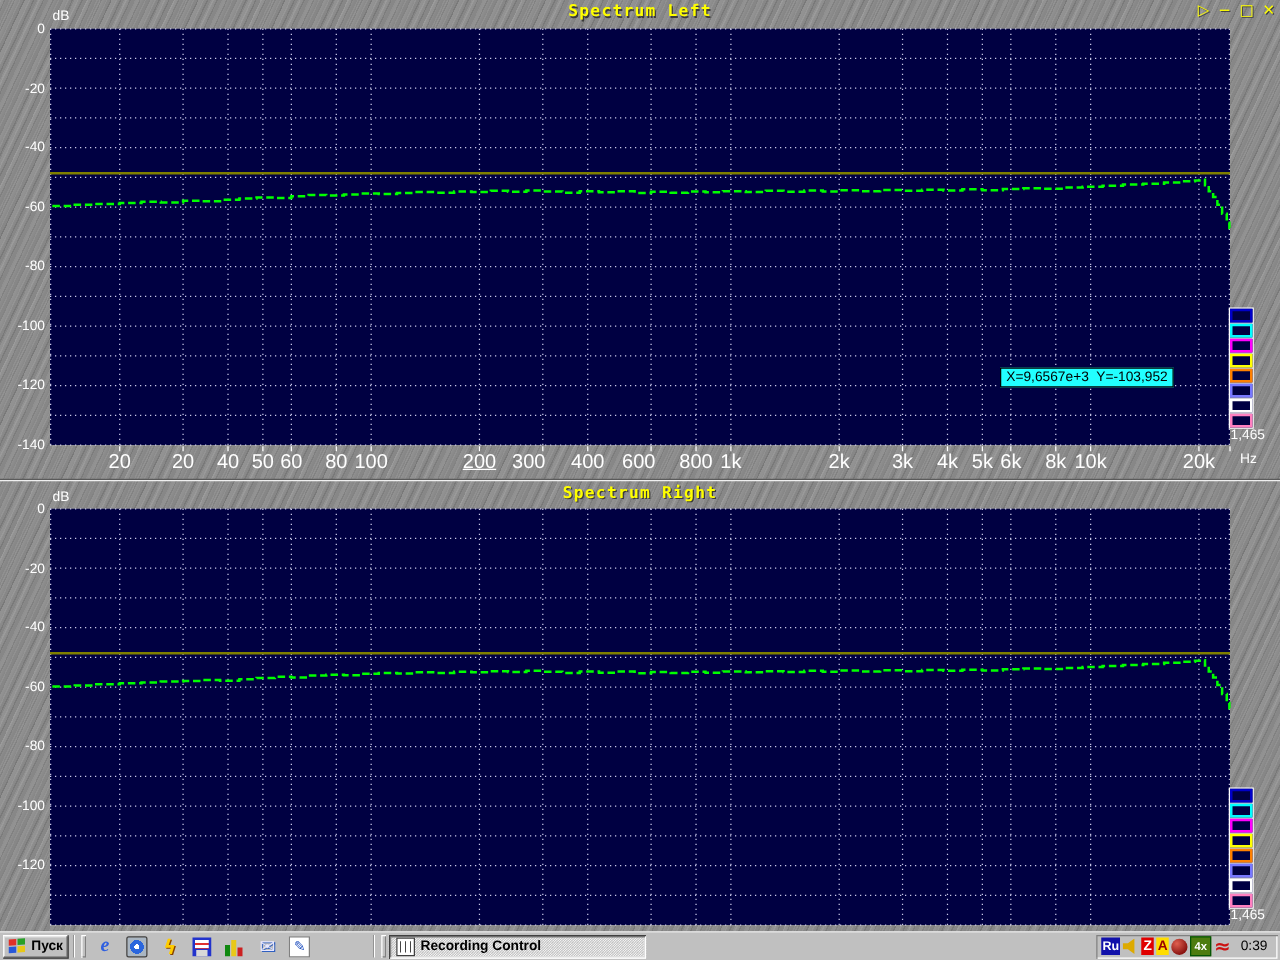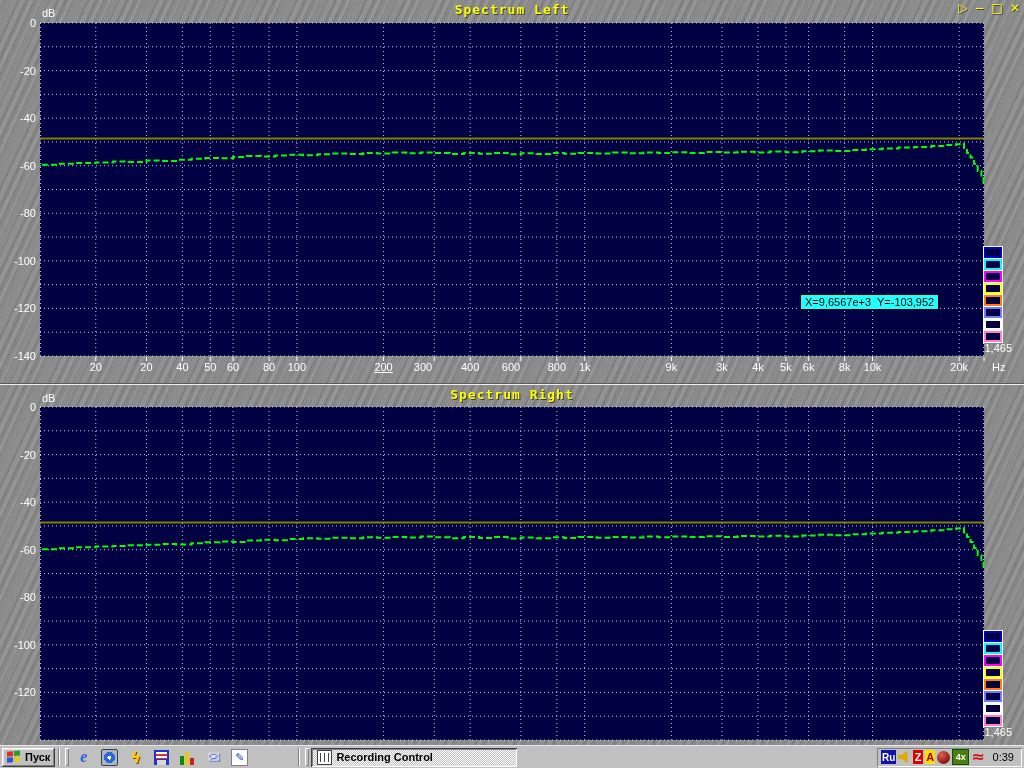--- a/index.html
+++ b/index.html
@@ -27,21 +27,21 @@
   .win-controls span{
     color:#ffff00;font-size:12px;line-height:14px;cursor:default;
     text-shadow:1px 1px 0 #404040;font-family:"DejaVu Sans",sans-serif;
   }
   .plot{position:absolute;left:40px;width:944px;height:333px;background:#000042;overflow:visible;}
   .c0 .plot{top:23px;}
   .c1 .plot{top:22px;}
   .plot svg{position:absolute;left:0;top:0;overflow:visible;}
   .ylabels,.xlabels{position:absolute;inset:0;pointer-events:none;}
   .ylabels span{position:absolute;left:0;width:36px;text-align:right;color:#fff;font-size:11px;}
-  .xlabels span{position:absolute;top:361px;width:44px;text-align:center;color:#fff;font-size:11px;}
+  .xlabels span{position:absolute;top:361px;width:44px;text-align:center;color:#fff;font-size:16px;}
   .hz-label{position:absolute;left:992px;top:361px;color:#fff;font-size:11px;}
   .legend{position:absolute;left:983px;width:20px;background:#fff;padding:1px;
     display:flex;flex-direction:column;gap:1px;box-sizing:border-box;}
   .c0 .legend{top:246px;}
   .c1 .legend{top:245px;}
   .legend i{display:block;height:11px;background:#000042;border:2px solid #000;box-sizing:border-box;}
   .readout{position:absolute;left:972px;width:40px;text-align:right;color:#fff;font-size:11px;}
   .c0 .readout{top:342px;}
   .c1 .readout{top:341px;}
   .tooltip{
@@ -209,21 +209,21 @@
       <span style="left: 188.302px;">50</span>
       <span style="left: 211.09px;">60</span>
       <span style="left: 247.046px;">80</span>
       <span style="left: 274.935px;">100</span>
       <span style="left: 361.568px; text-decoration: underline;">200</span>
       <span style="left: 401px;">300</span>
       <span style="left: 448.202px;">400</span>
       <span style="left: 489px;">600</span>
       <span style="left: 534.835px;">800</span>
       <span style="left: 562.724px;">1k</span>
-      <span style="left: 649.357px;">9k</span>
+      <span style="left: 649.357px;">2k</span>
       <span style="left: 700.035px;">3k</span>
       <span style="left: 735.991px;">4k</span>
       <span style="left: 763.88px;">5k</span>
       <span style="left: 786.668px;">6k</span>
       <span style="left: 822.624px;">8k</span>
       <span style="left: 850.513px;">10k</span>
       <span style="left: 937.147px;">20k</span>
     </div>
   <span class="hz-label">Hz</span>
   <div class="legend">

